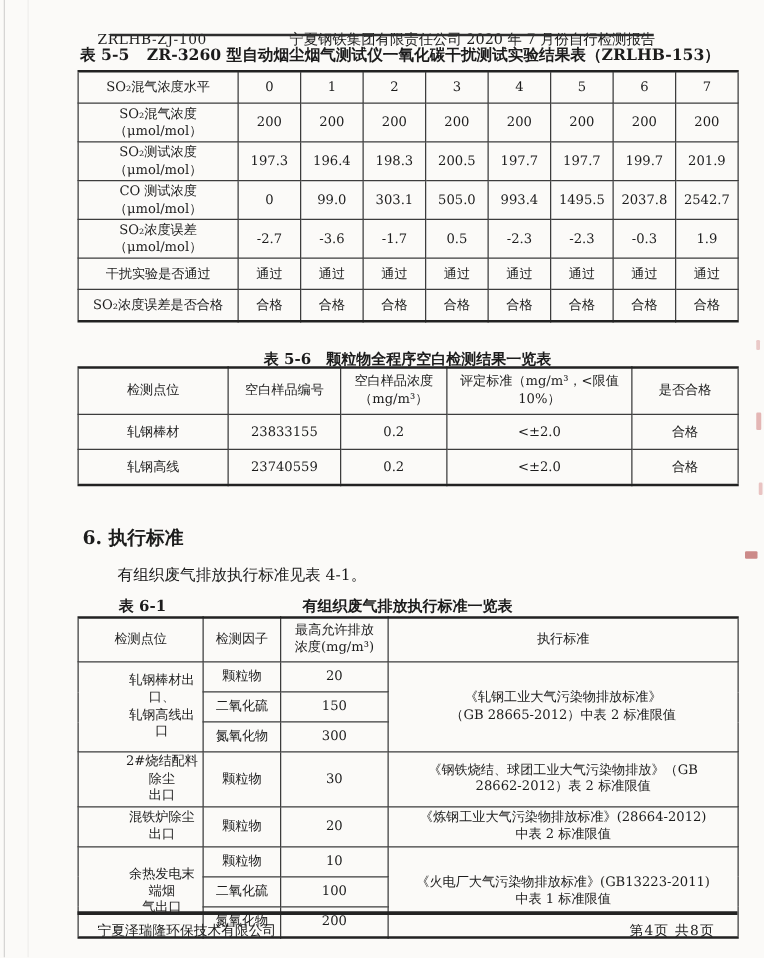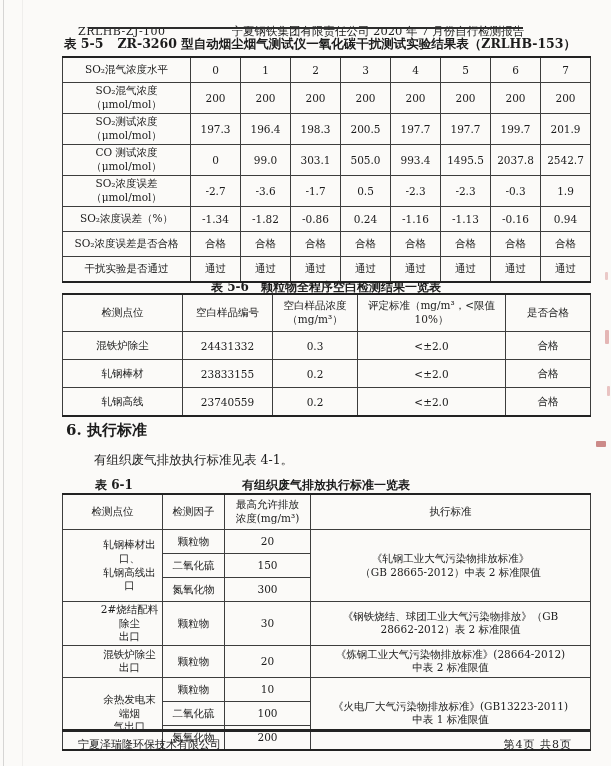--- a/index.html
+++ b/index.html
@@ -136,51 +136,40 @@
         <td>-2.7</td>
         <td>-3.6</td>
         <td>-1.7</td>
         <td>0.5</td>
         <td>-2.3</td>
         <td>-2.3</td>
         <td>-0.3</td>
         <td>1.9</td>
       </tr>
       <tr>
-        <td class="row-label">SO₂浓度误差（%）</td>
-        <td>-1.34</td>
-        <td>-1.82</td>
-        <td>-0.86</td>
-        <td>0.24</td>
-        <td>-1.16</td>
-        <td>-1.13</td>
-        <td>-0.16</td>
-        <td>0.94</td>
+        <td class="row-label">干扰实验是否通过</td>
+        <td>通过</td>
+        <td>通过</td>
+        <td>通过</td>
+        <td>通过</td>
+        <td>通过</td>
+        <td>通过</td>
+        <td>通过</td>
+        <td>通过</td>
       </tr>
       <tr>
         <td class="row-label">SO₂浓度误差是否合格</td>
         <td>合格</td>
         <td>合格</td>
         <td>合格</td>
         <td>合格</td>
         <td>合格</td>
         <td>合格</td>
         <td>合格</td>
         <td>合格</td>
-      </tr>
-      <tr>
-        <td class="row-label">干扰实验是否通过</td>
-        <td>通过</td>
-        <td>通过</td>
-        <td>通过</td>
-        <td>通过</td>
-        <td>通过</td>
-        <td>通过</td>
-        <td>通过</td>
-        <td>通过</td>
       </tr>
     </tbody>
 </table>
 
 <div class="caption56">
   <span class="cap-label">表 5-6</span><span class="cap-title">颗粒物全程序空白检测结果一览表</span>
 </div>
 
 <table class="t56">
   <colgroup>
@@ -195,27 +184,20 @@
         <th>检测点位</th>
         <th>空白样品编号</th>
         <th>空白样品浓度
 （mg/m³）</th>
         <th>评定标准（mg/m³，&lt;限值 10%）</th>
         <th>是否合格</th>
       </tr>
     </thead>
   <tbody>
       <tr>
-        <td>混铁炉除尘</td>
-        <td>24431332</td>
-        <td>0.3</td>
-        <td>&lt;±2.0</td>
-        <td>合格</td>
-      </tr>
-      <tr>
         <td>轧钢棒材</td>
         <td>23833155</td>
         <td>0.2</td>
         <td>&lt;±2.0</td>
         <td>合格</td>
       </tr>
       <tr>
         <td>轧钢高线</td>
         <td>23740559</td>
         <td>0.2</td>

